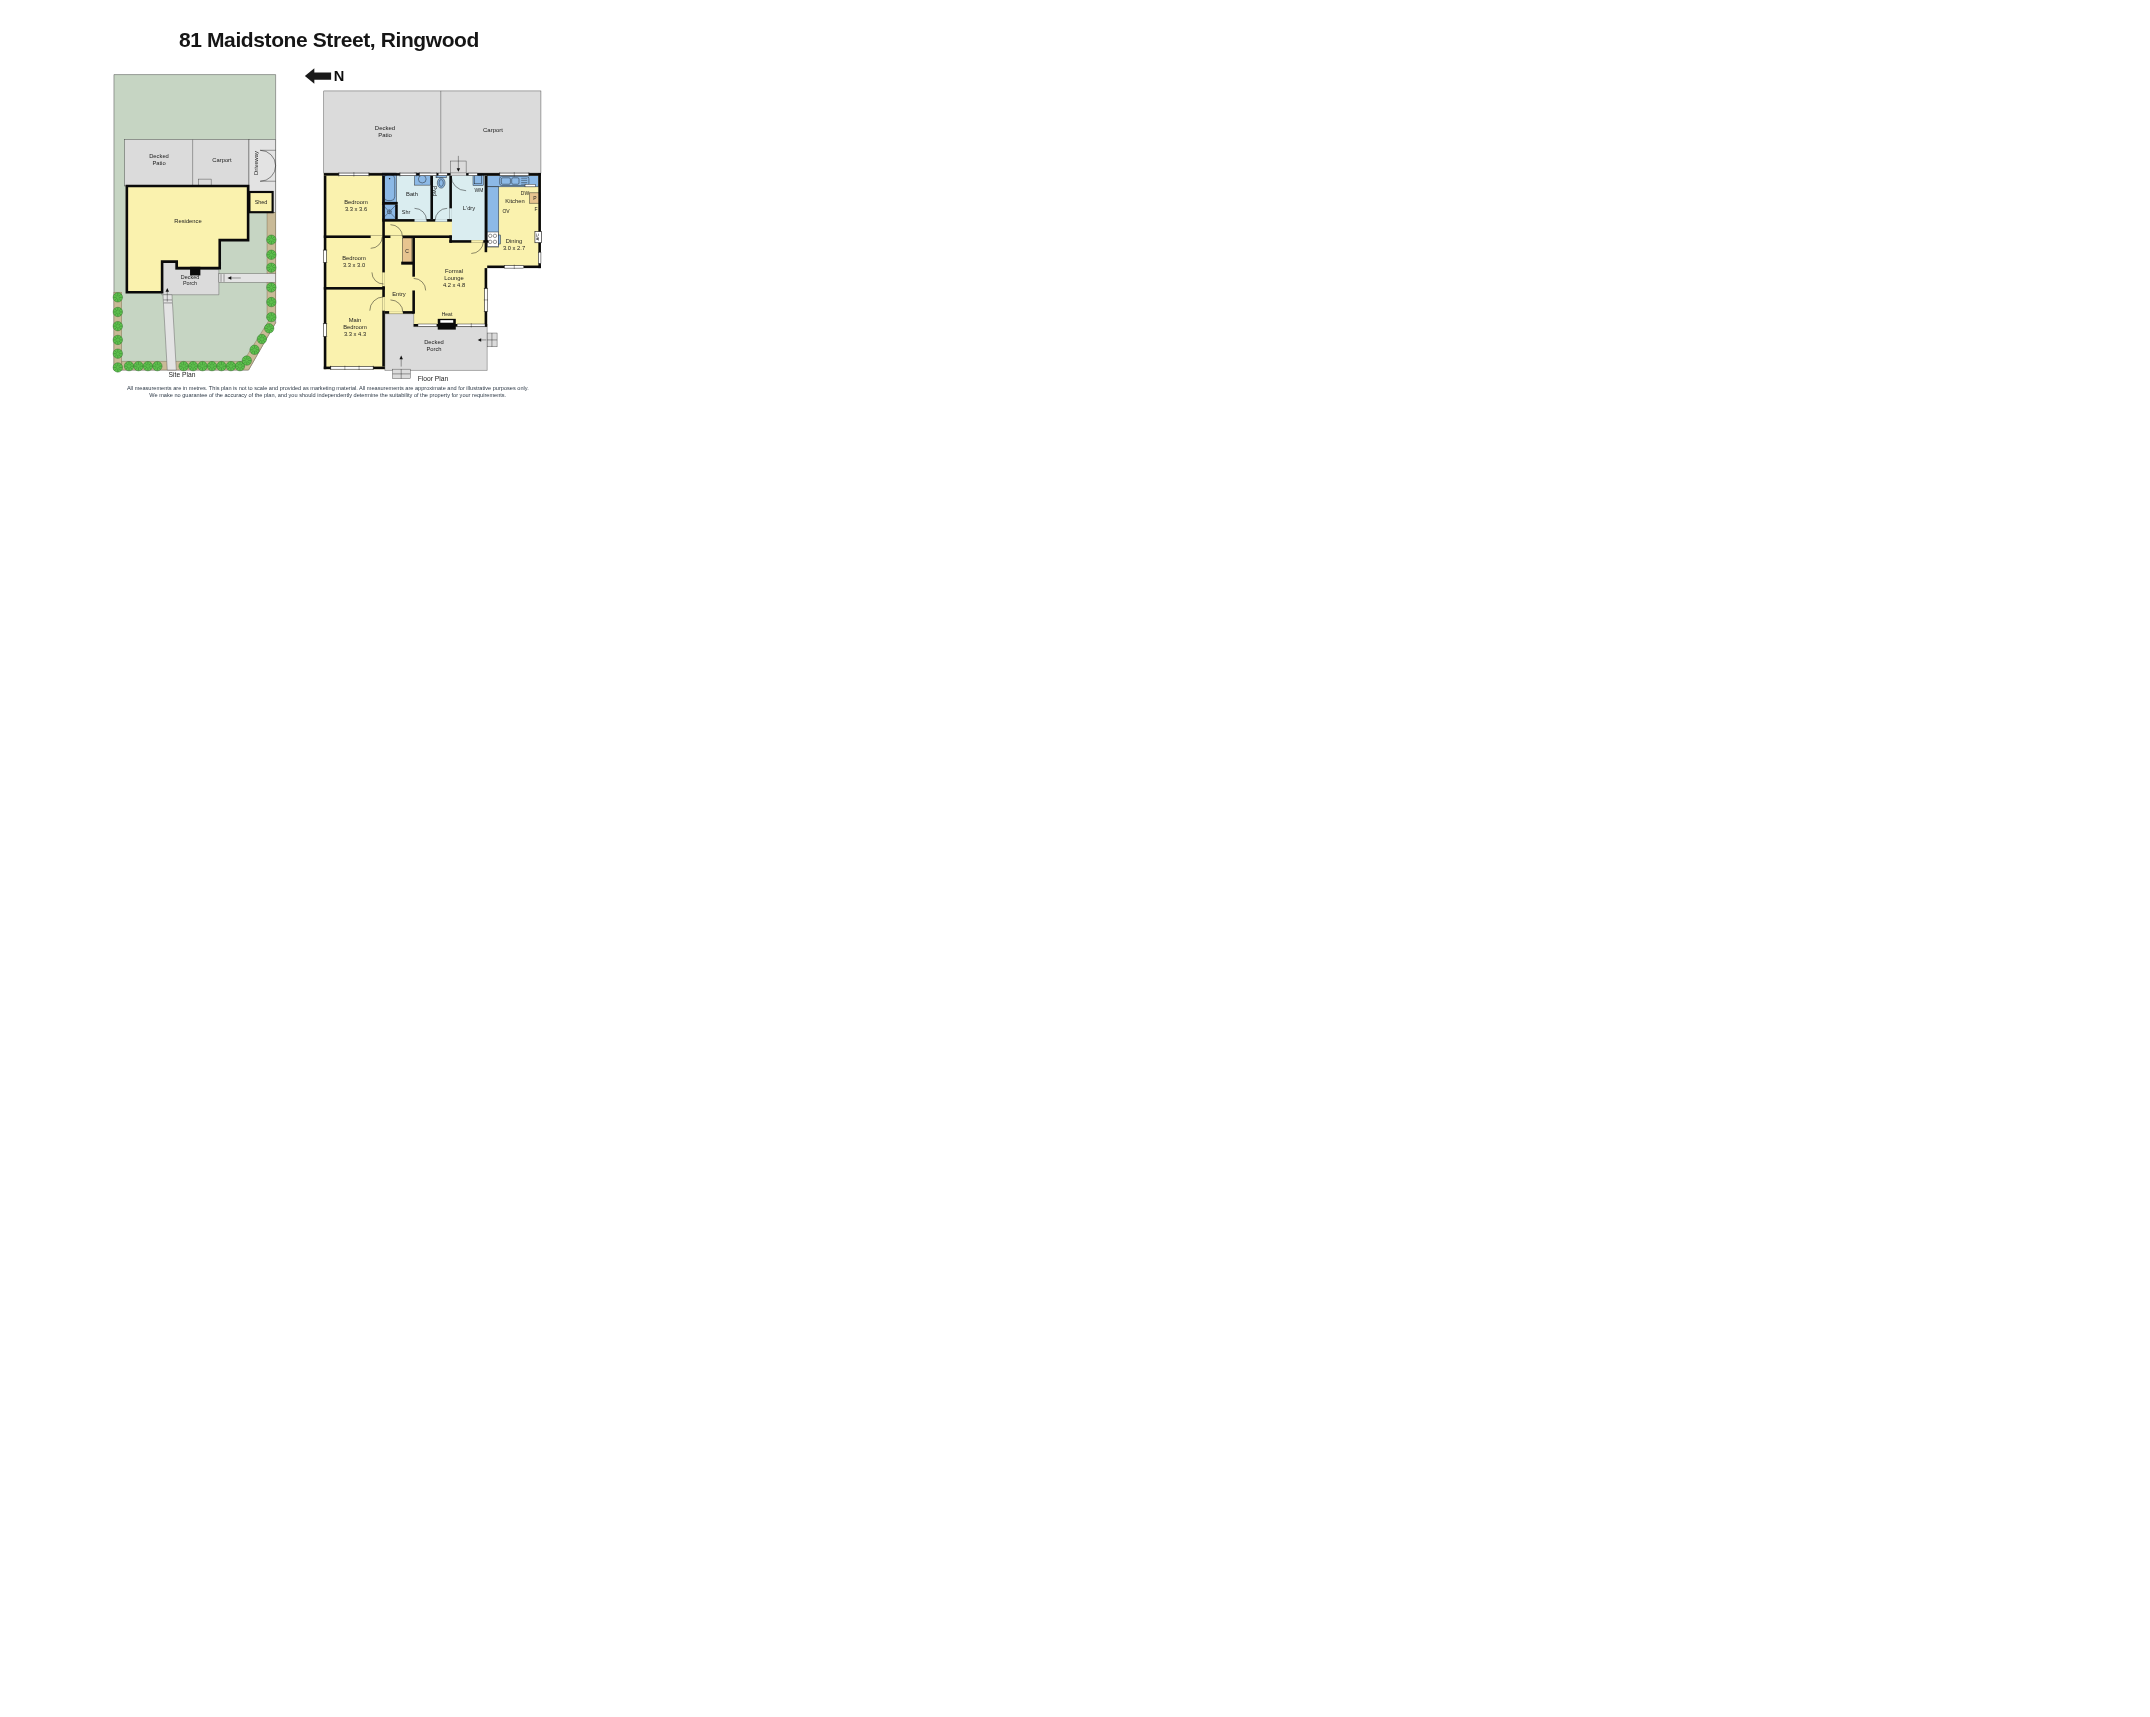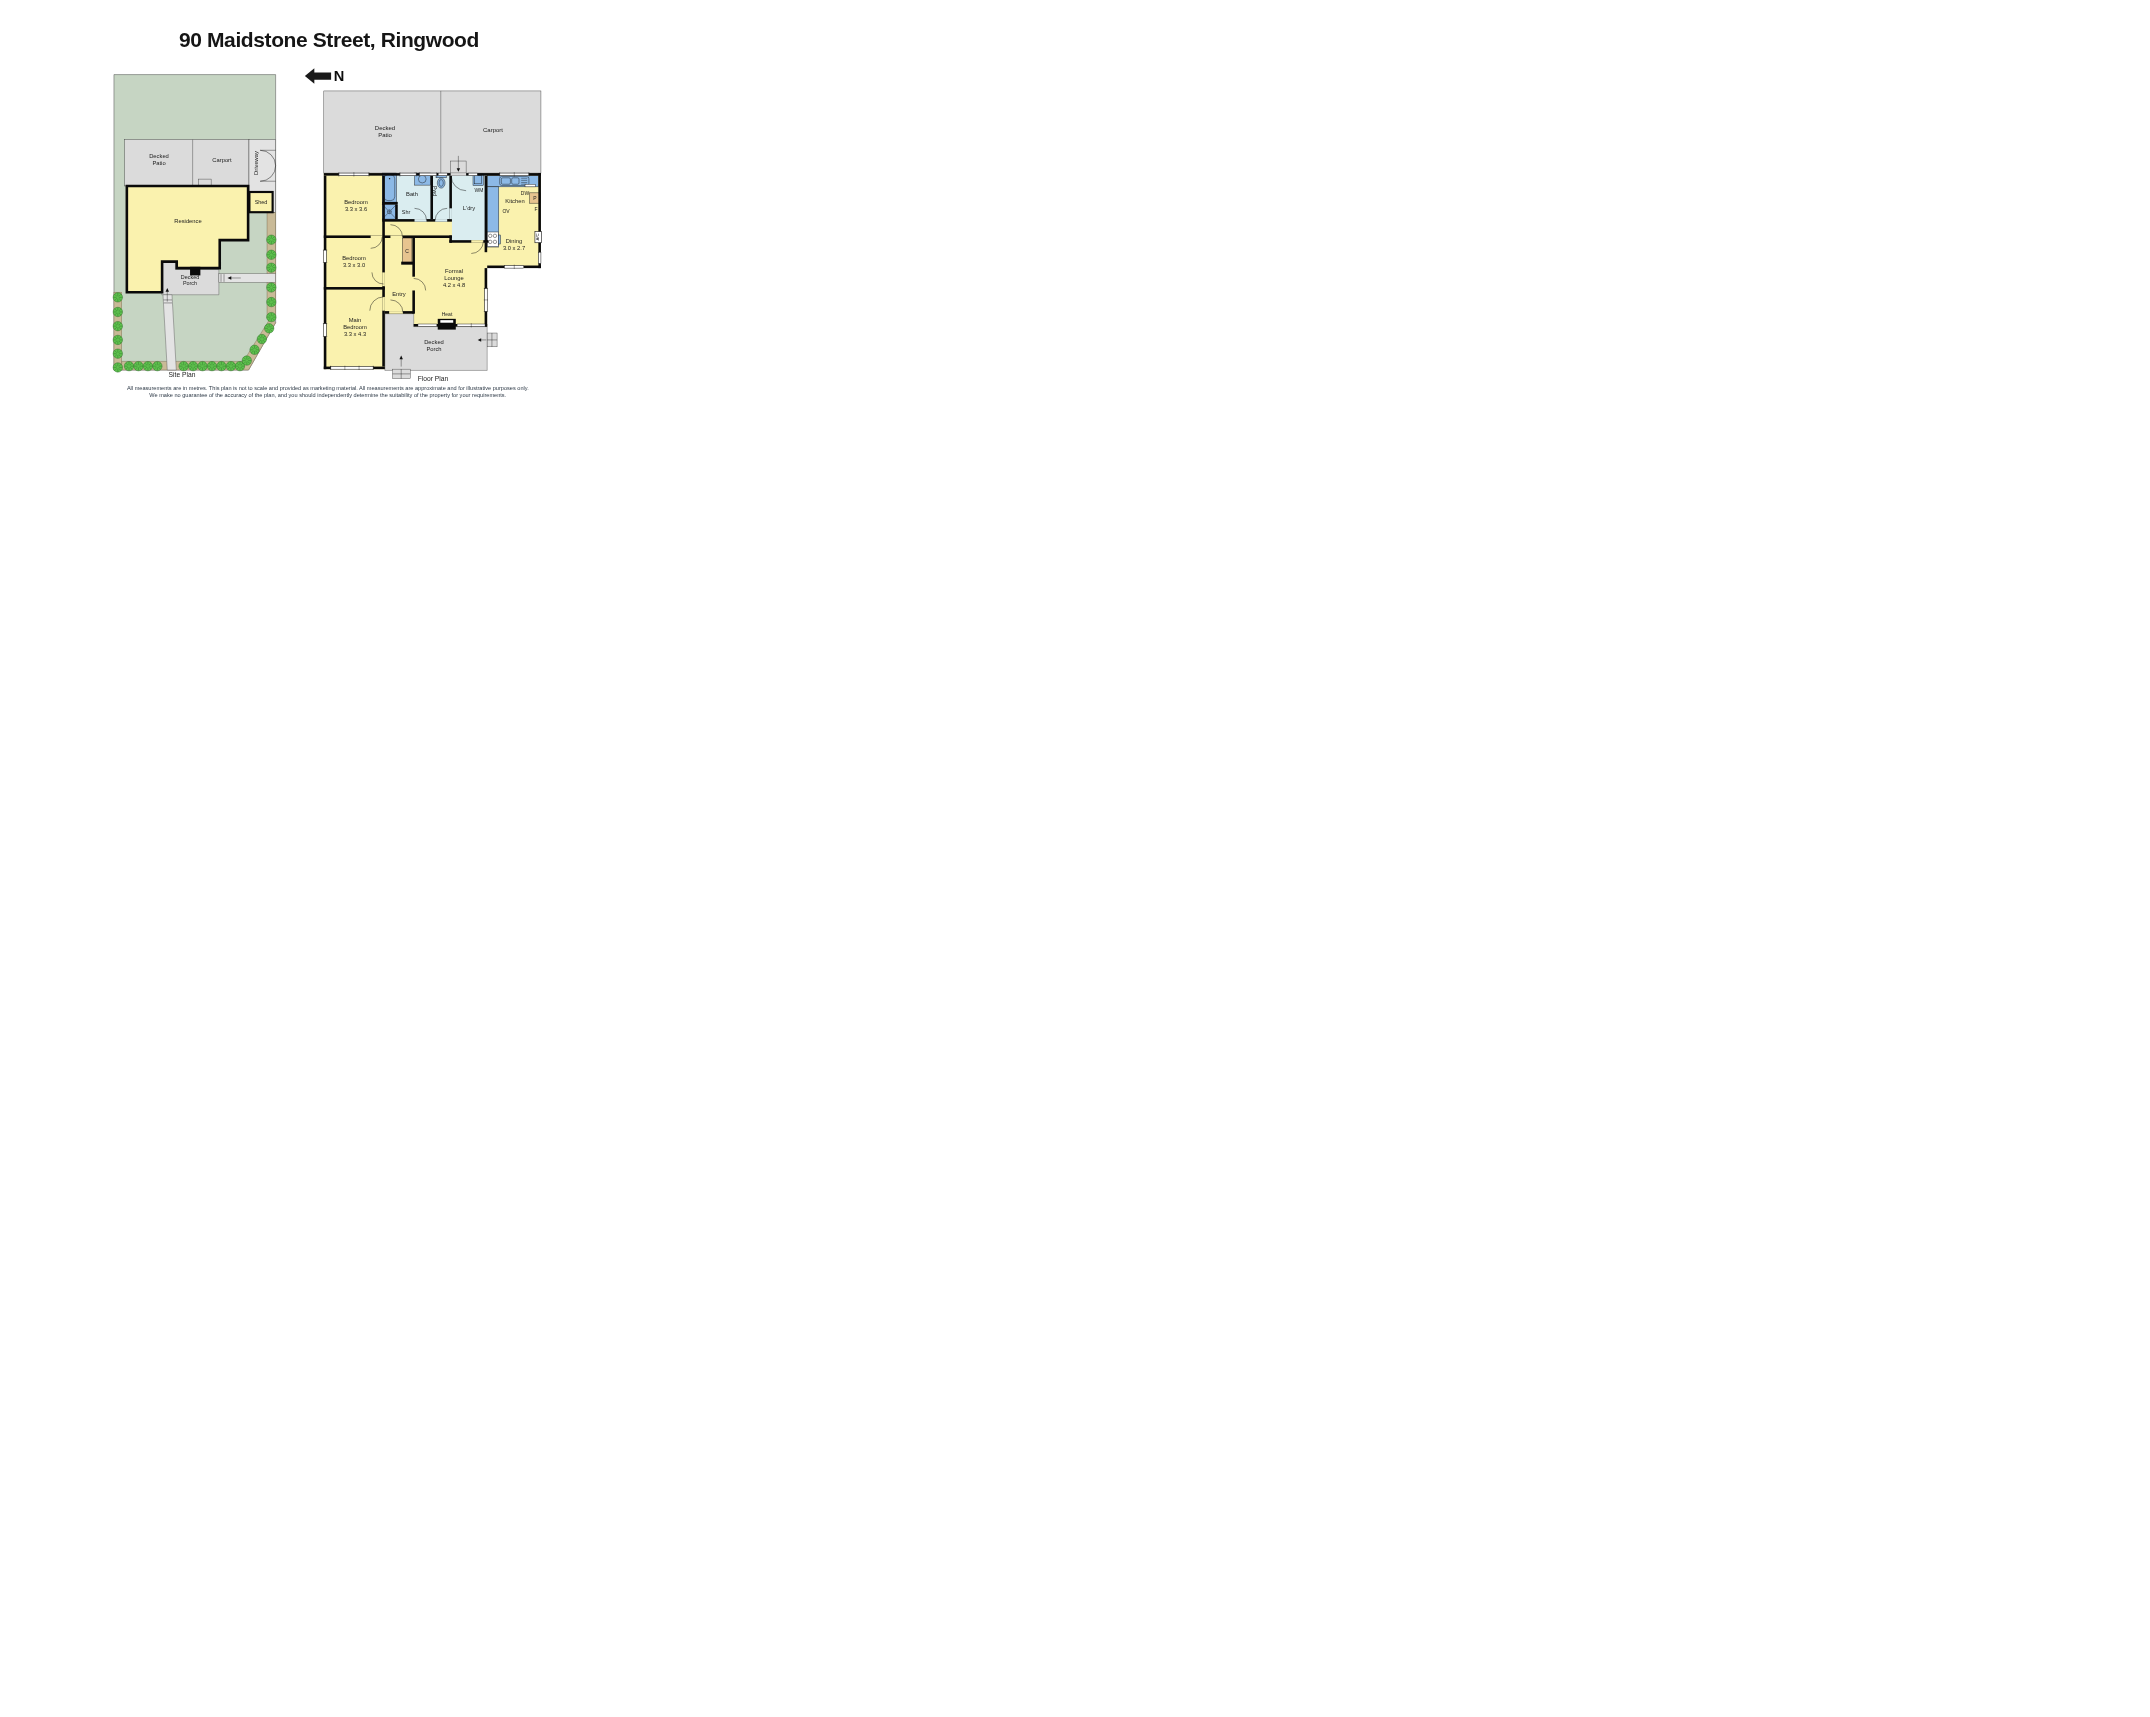--- a/index.html
+++ b/index.html
@@ -329,21 +329,21 @@
       <path class="arc" d="M992,512 A28,28 0 0 0 964,484"></path>
       <path class="arc" d="M1012,512 A28,28 0 0 1 1040,484"></path>
       <path class="arc" d="M1049,408 A35,35 0 0 0 1084,443"></path>
       <path class="arc" d="M1124,561 A28,28 0 0 1 1096,589"></path>
       <path class="arc" d="M990,675 A28,28 0 0 0 962,647"></path>
       <path class="arc" d="M936,550 A28,28 0 0 0 908,522"></path>
     </g>
   </g>
 </svg>
 
-<div class="title">90 Maidstone Street, Ringwood</div>
+<div class="title">81 Maidstone Street, Ringwood</div>
 <div class="north-n">N</div>
 
 <div class="lbl" style="left:159px;top:160px;">
   <span>Decked</span>
       <span>Patio</span>
     </div>
 <div class="lbl" style="left:222px;top:160px;">Carport</div>
 <div class="lbl rot-ccw" style="left:256px;top:163px;">Driveway</div>
 <div class="lbl" style="left:261px;top:202px;font-size:5.4px;">Shed</div>
 <div class="lbl" style="left:188px;top:221px;">Residence</div>

